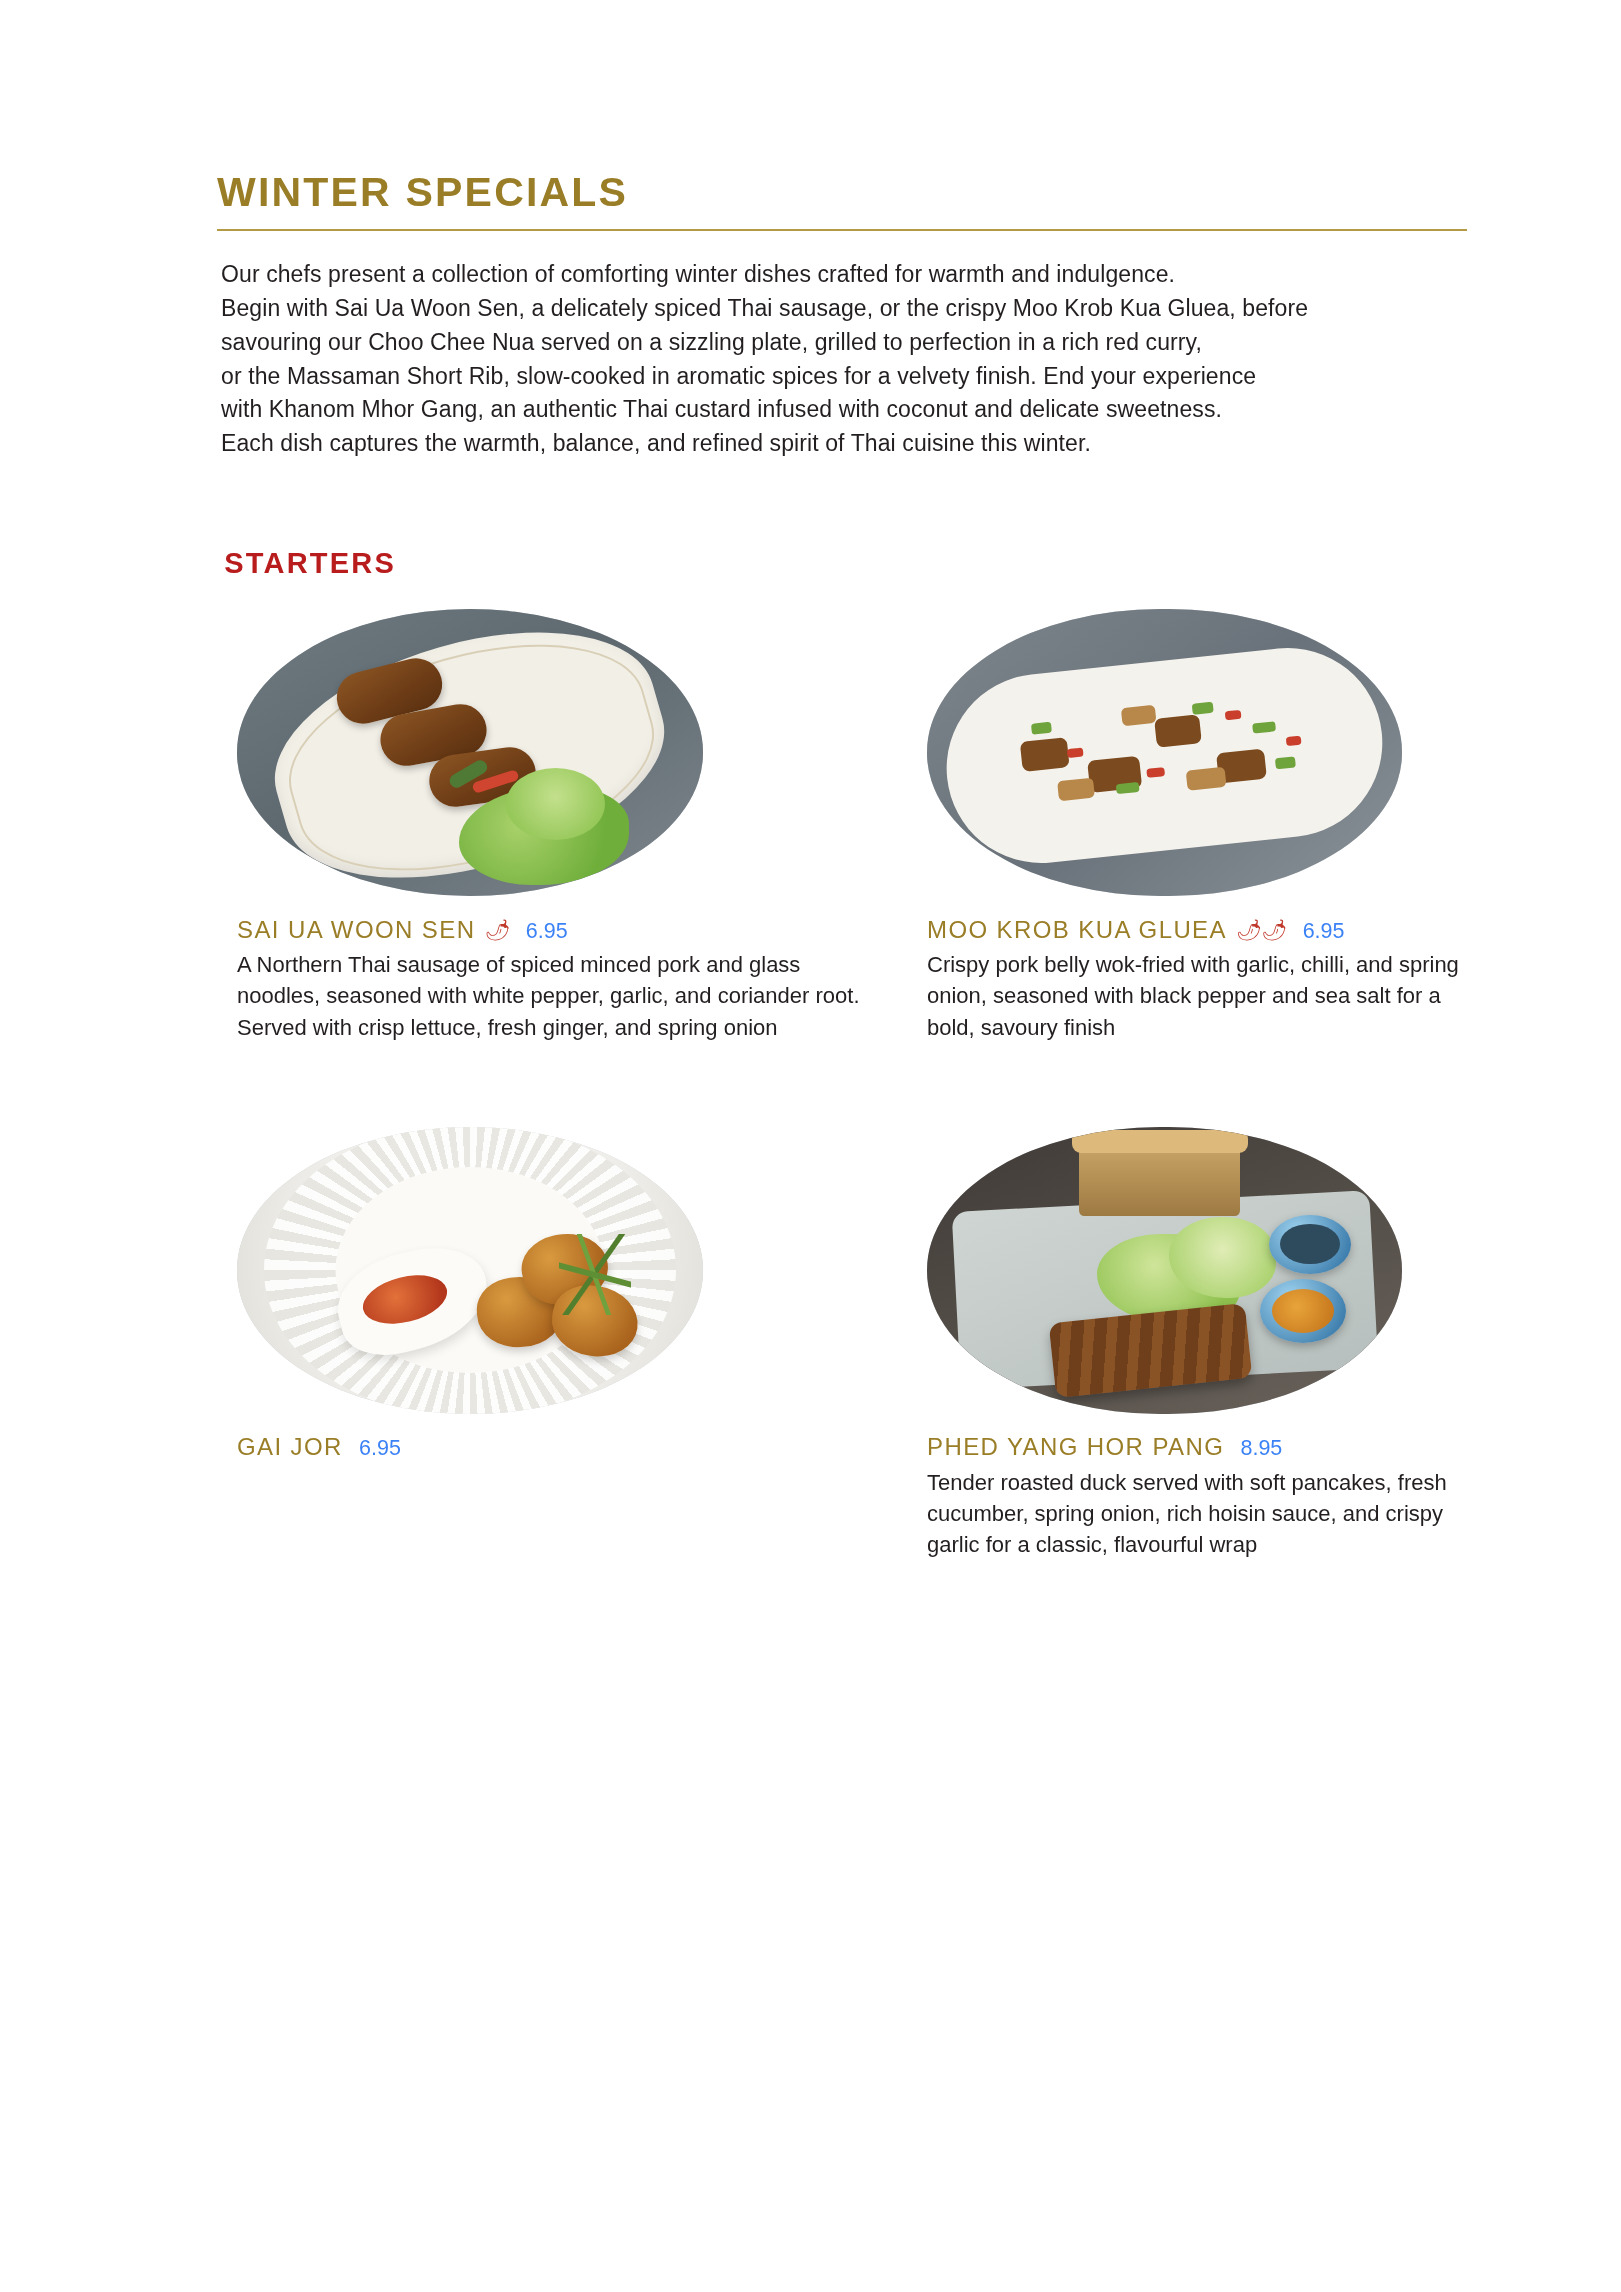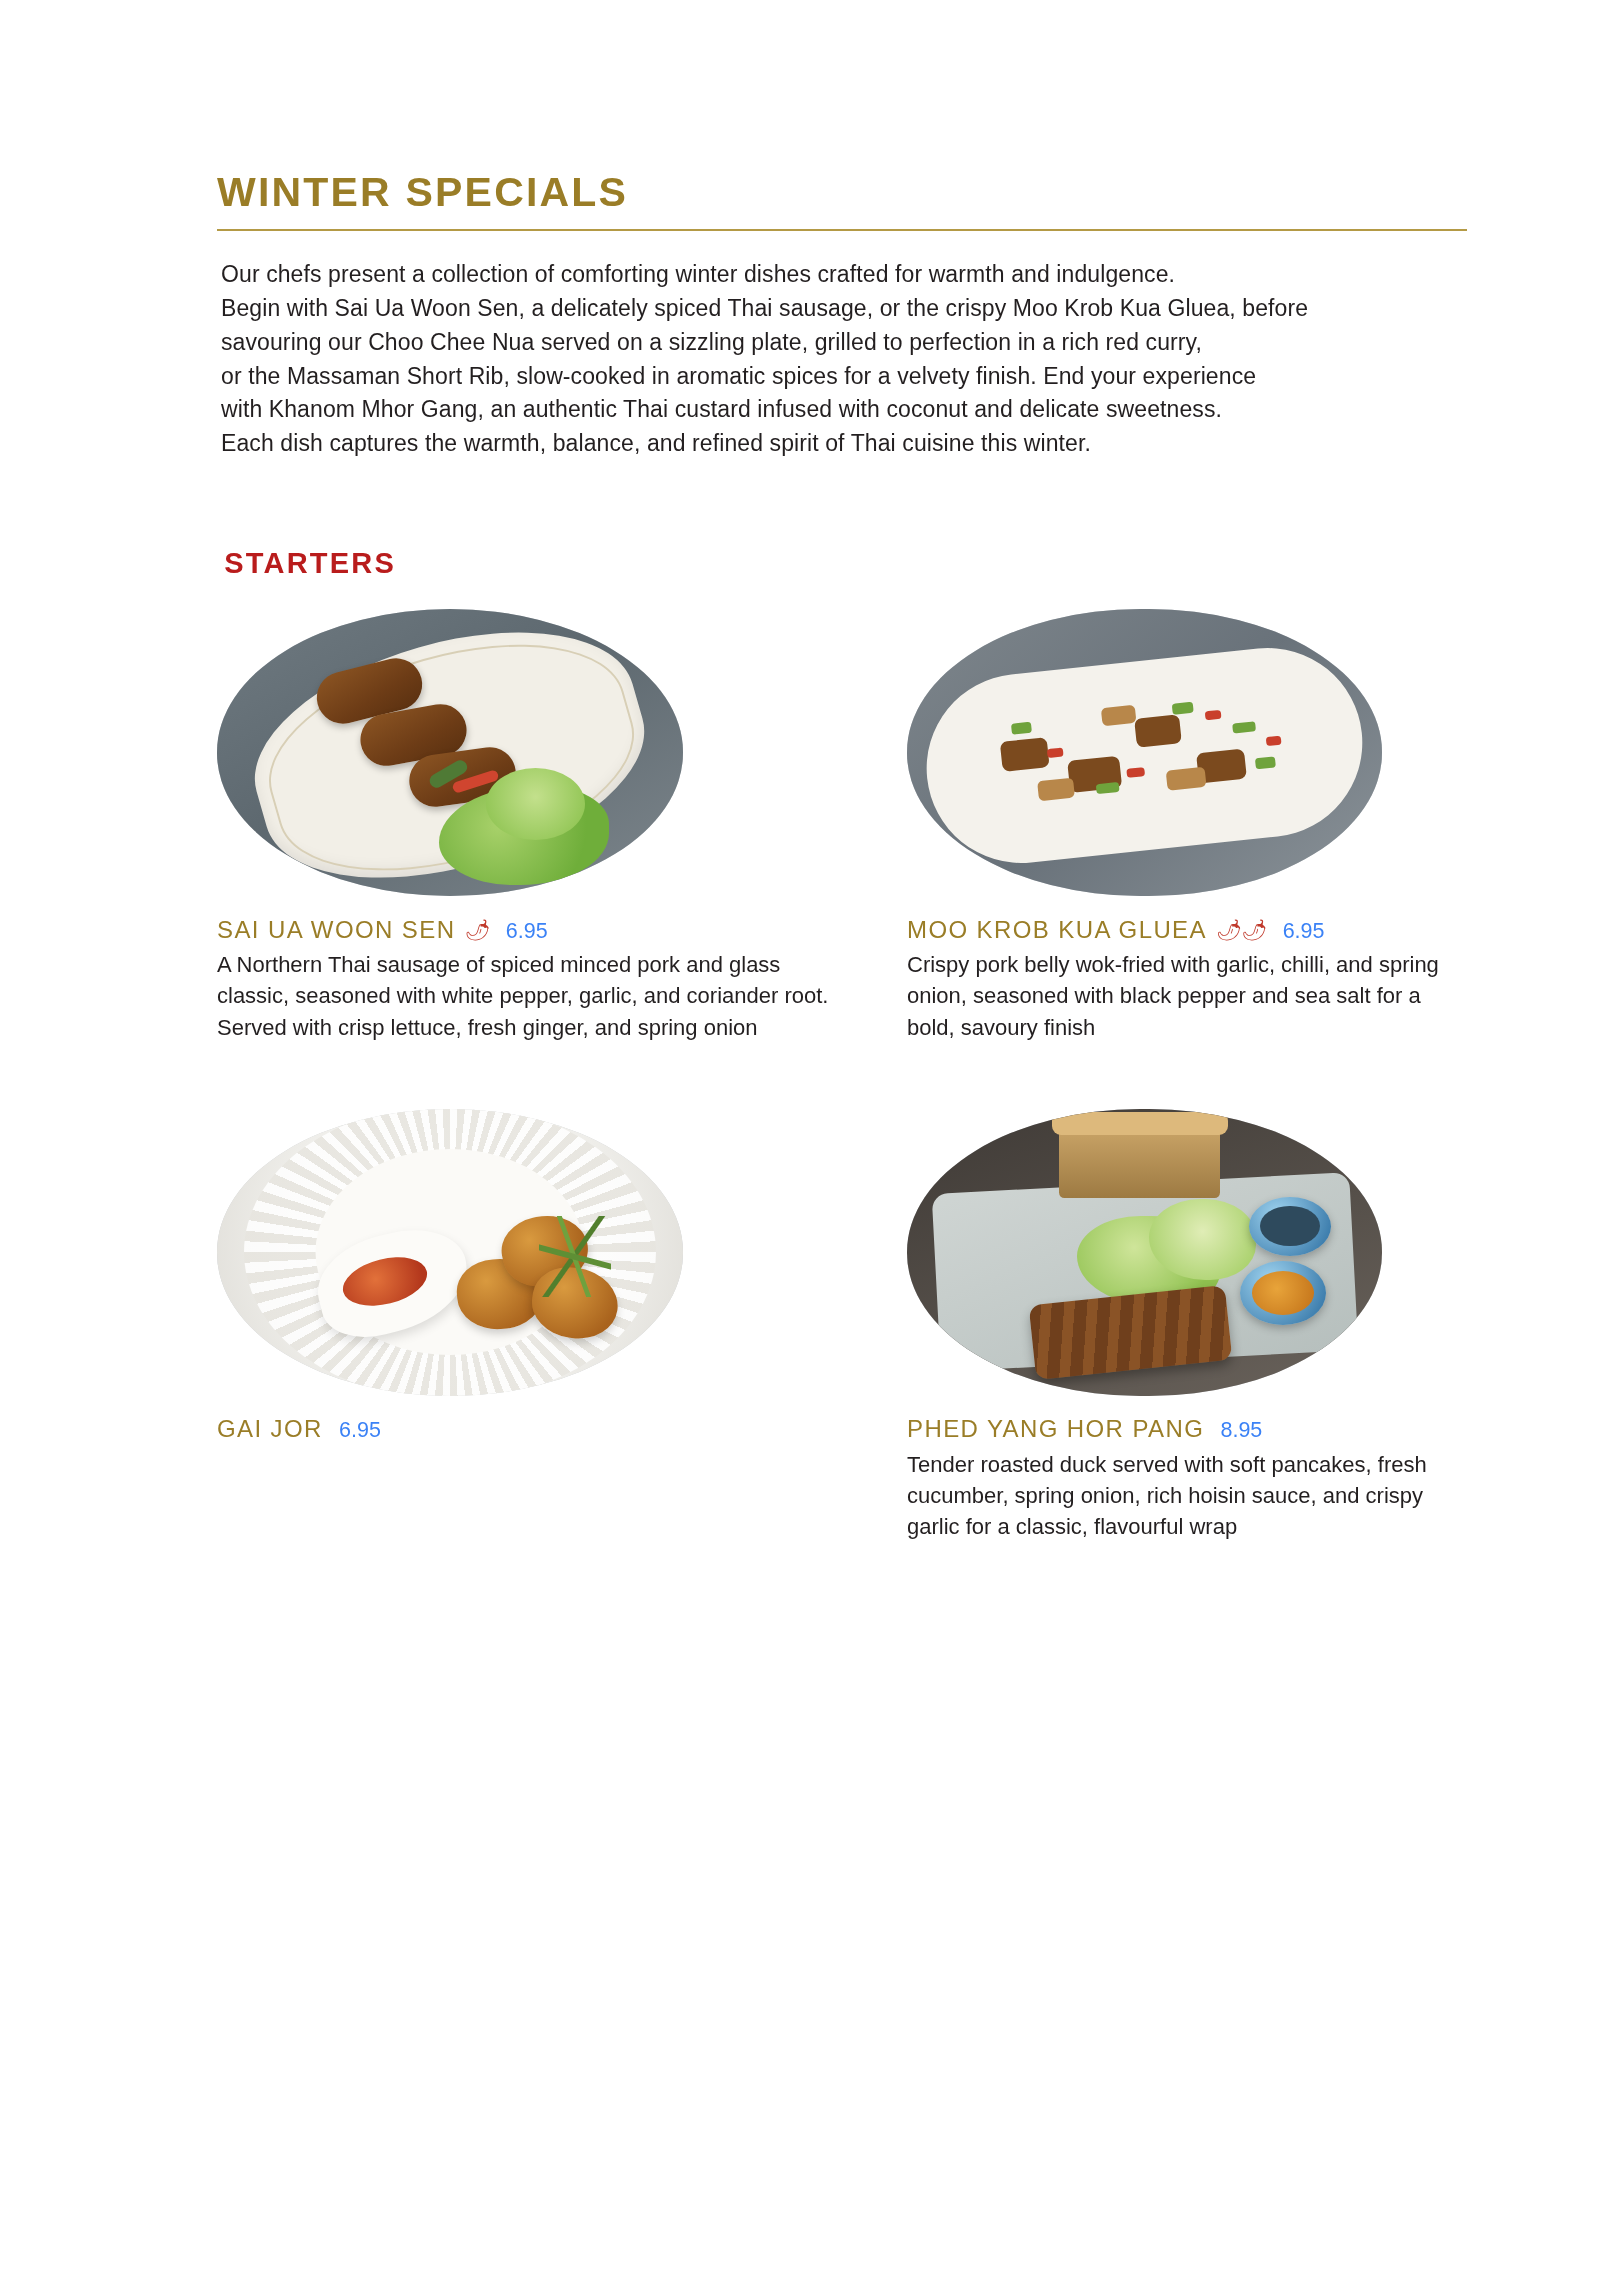--- a/index.html
+++ b/index.html
@@ -60,21 +60,22 @@
     color: #b91c1c;
     font-weight: 600;
     margin: 86px 0 0 7.2px;
   }
 
   
   .dish-grid {
     margin-top: 29px;
     display: grid;
     grid-template-columns: 690px 546px;
-    row-gap: 66px;
+    row-gap: 84px;
+    margin-left: 20px;
   }
   .dish {
     position: relative;
   }
   .dish-photo {
     width: 466px;
     height: 287px;
     border-radius: 233px / 143px;
     overflow: hidden;
     position: relative;
@@ -302,21 +303,21 @@
             <div class="cuke"></div>
             <div class="chillislice"></div>
           </div>
         </div>
         <div class="dish-meta">
           <div class="dish-name-row">
             <span class="dish-name">SAI UA WOON SEN</span>
             <span class="chilli">🌶</span>
             <span class="dish-price">6.95</span>
           </div>
-          <div class="dish-desc">A Northern Thai sausage of spiced minced pork and glass classic, seasoned with white pepper, garlic, and coriander root. Served with crisp lettuce, fresh ginger, and spring onion</div>
+          <div class="dish-desc">A Northern Thai sausage of spiced minced pork and glass noodles, seasoned with white pepper, garlic, and coriander root. Served with crisp lettuce, fresh ginger, and spring onion</div>
         </div>
       </div>
 
       <div class="dish col2">
         <div class="dish-photo">
           <div class="photo-bg p2">
             <div class="plate"></div>
             <div class="food">
               <div class="bit brown" style="left:6%;top:30%;width:47px;height:30px;"></div>
               <div class="bit brown" style="left:26%;top:48%;width:52px;height:32px;"></div>

